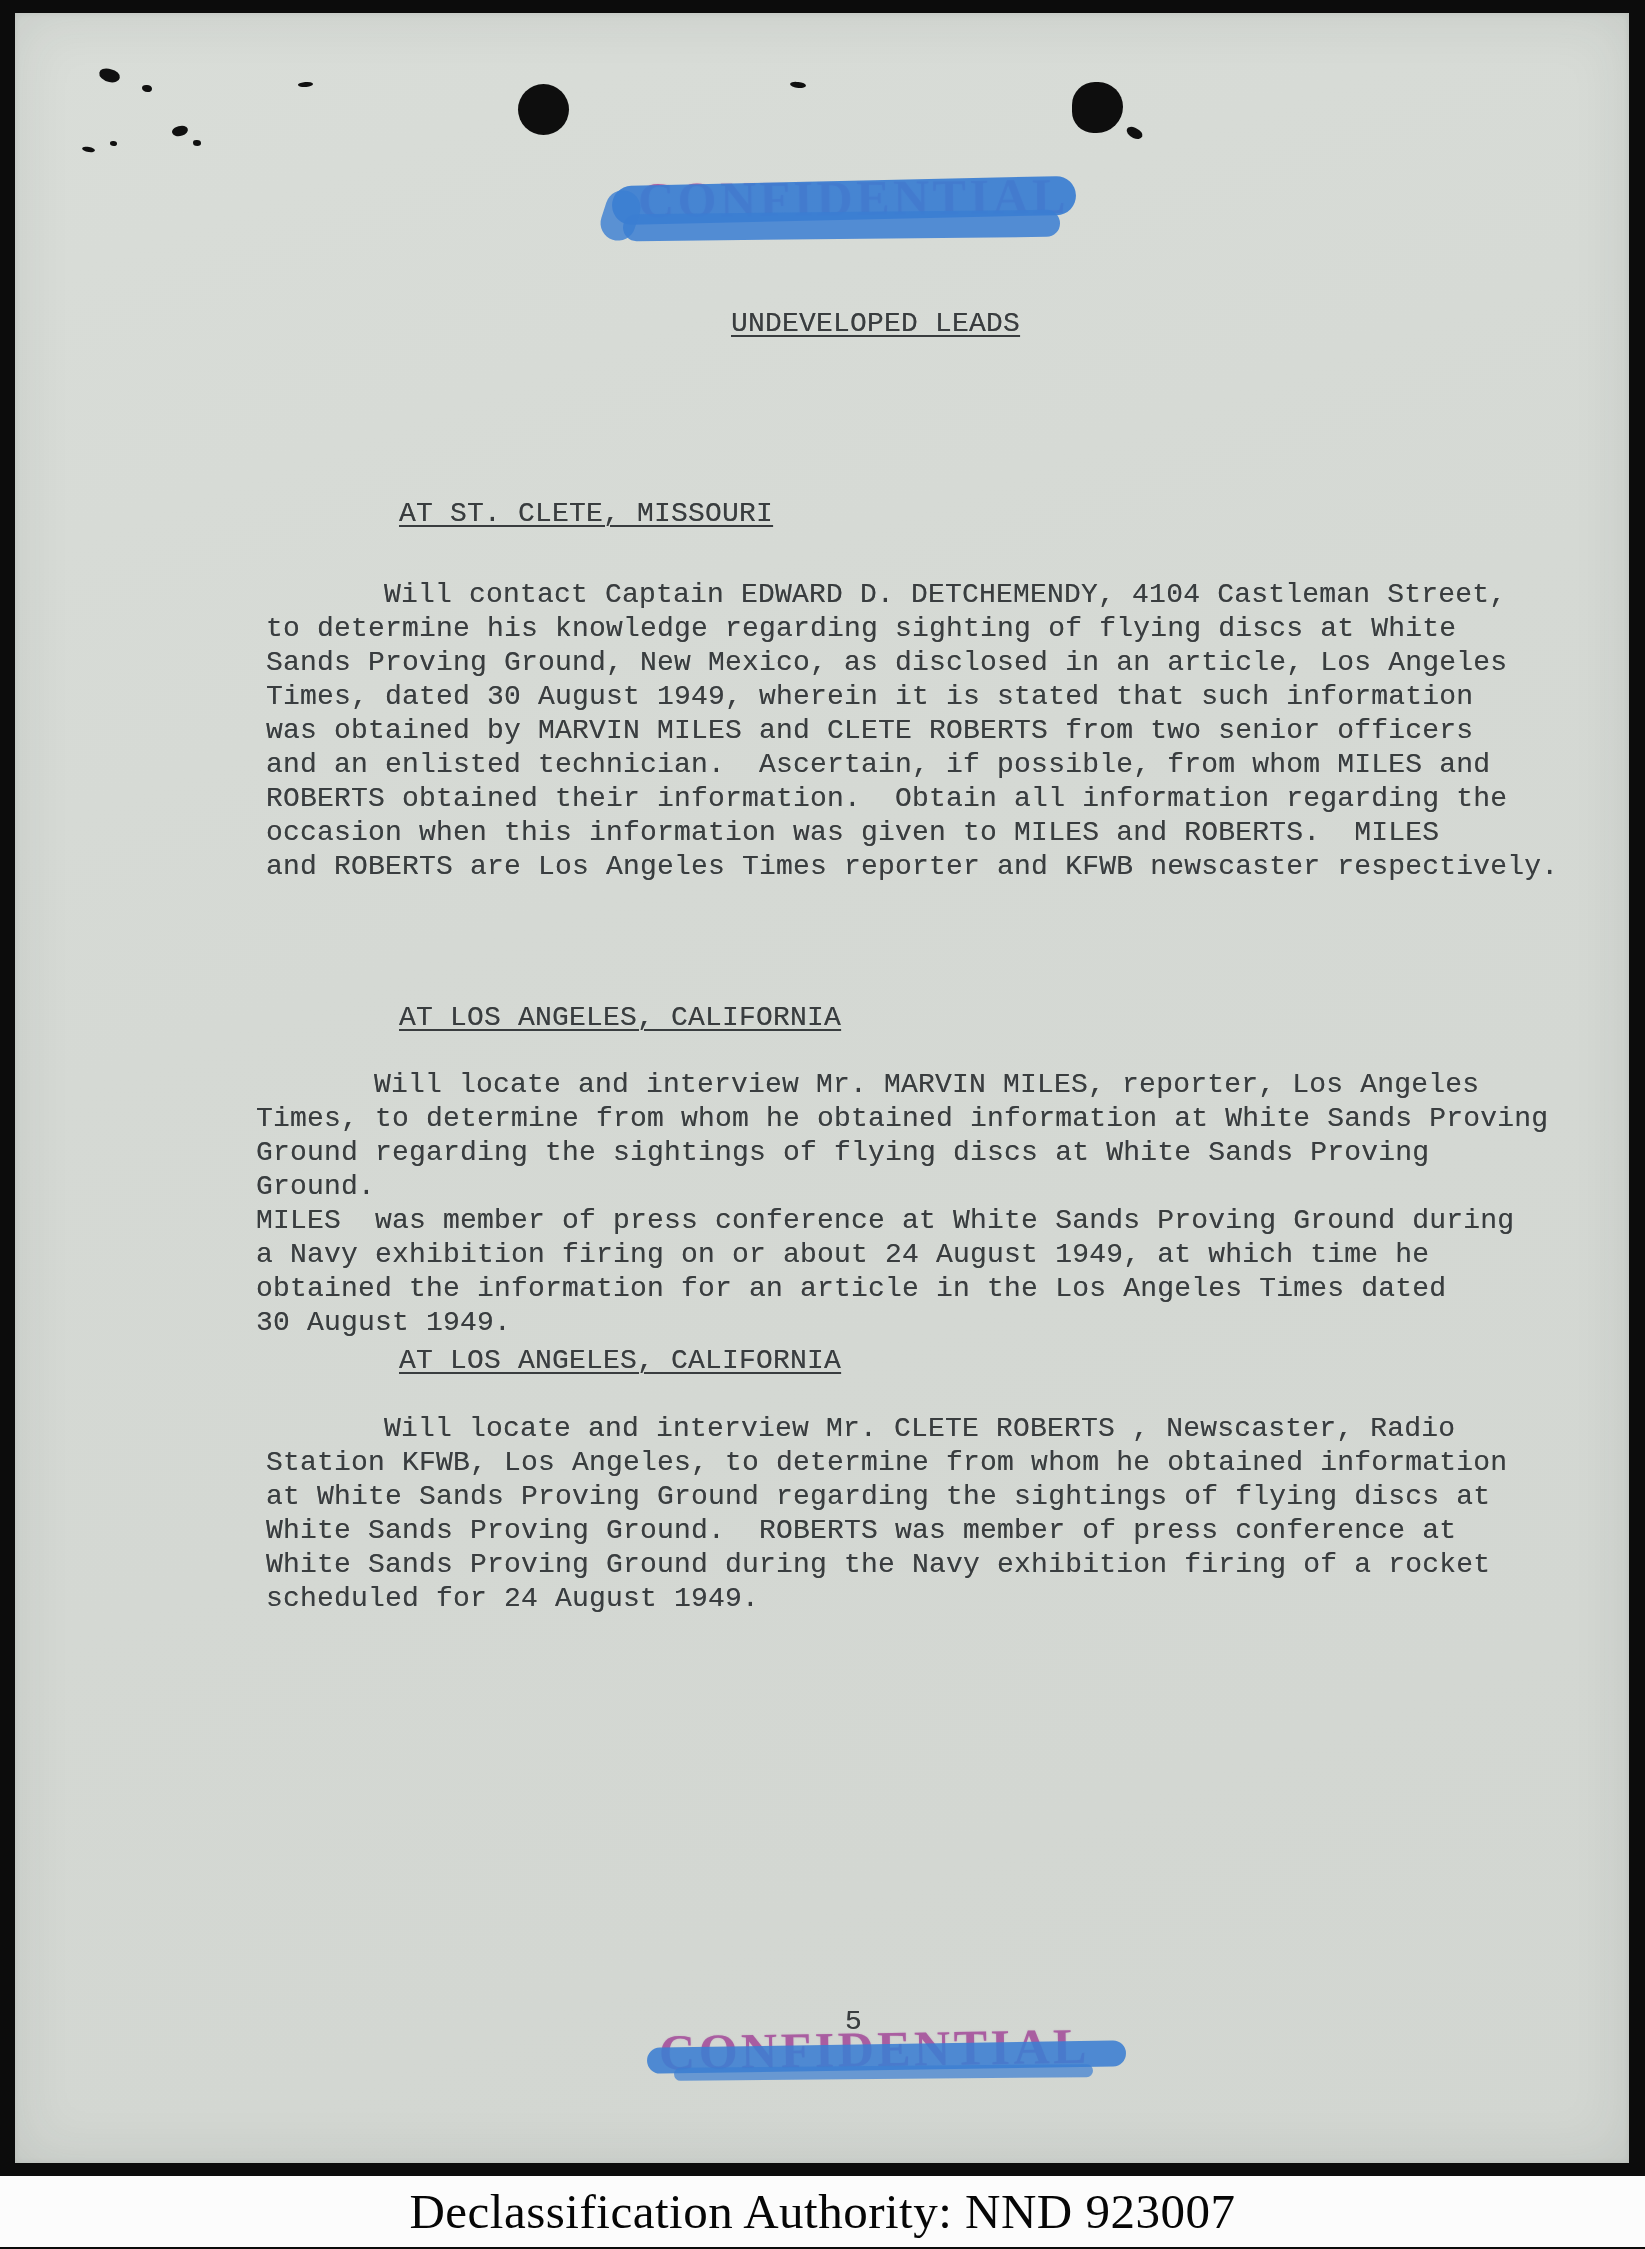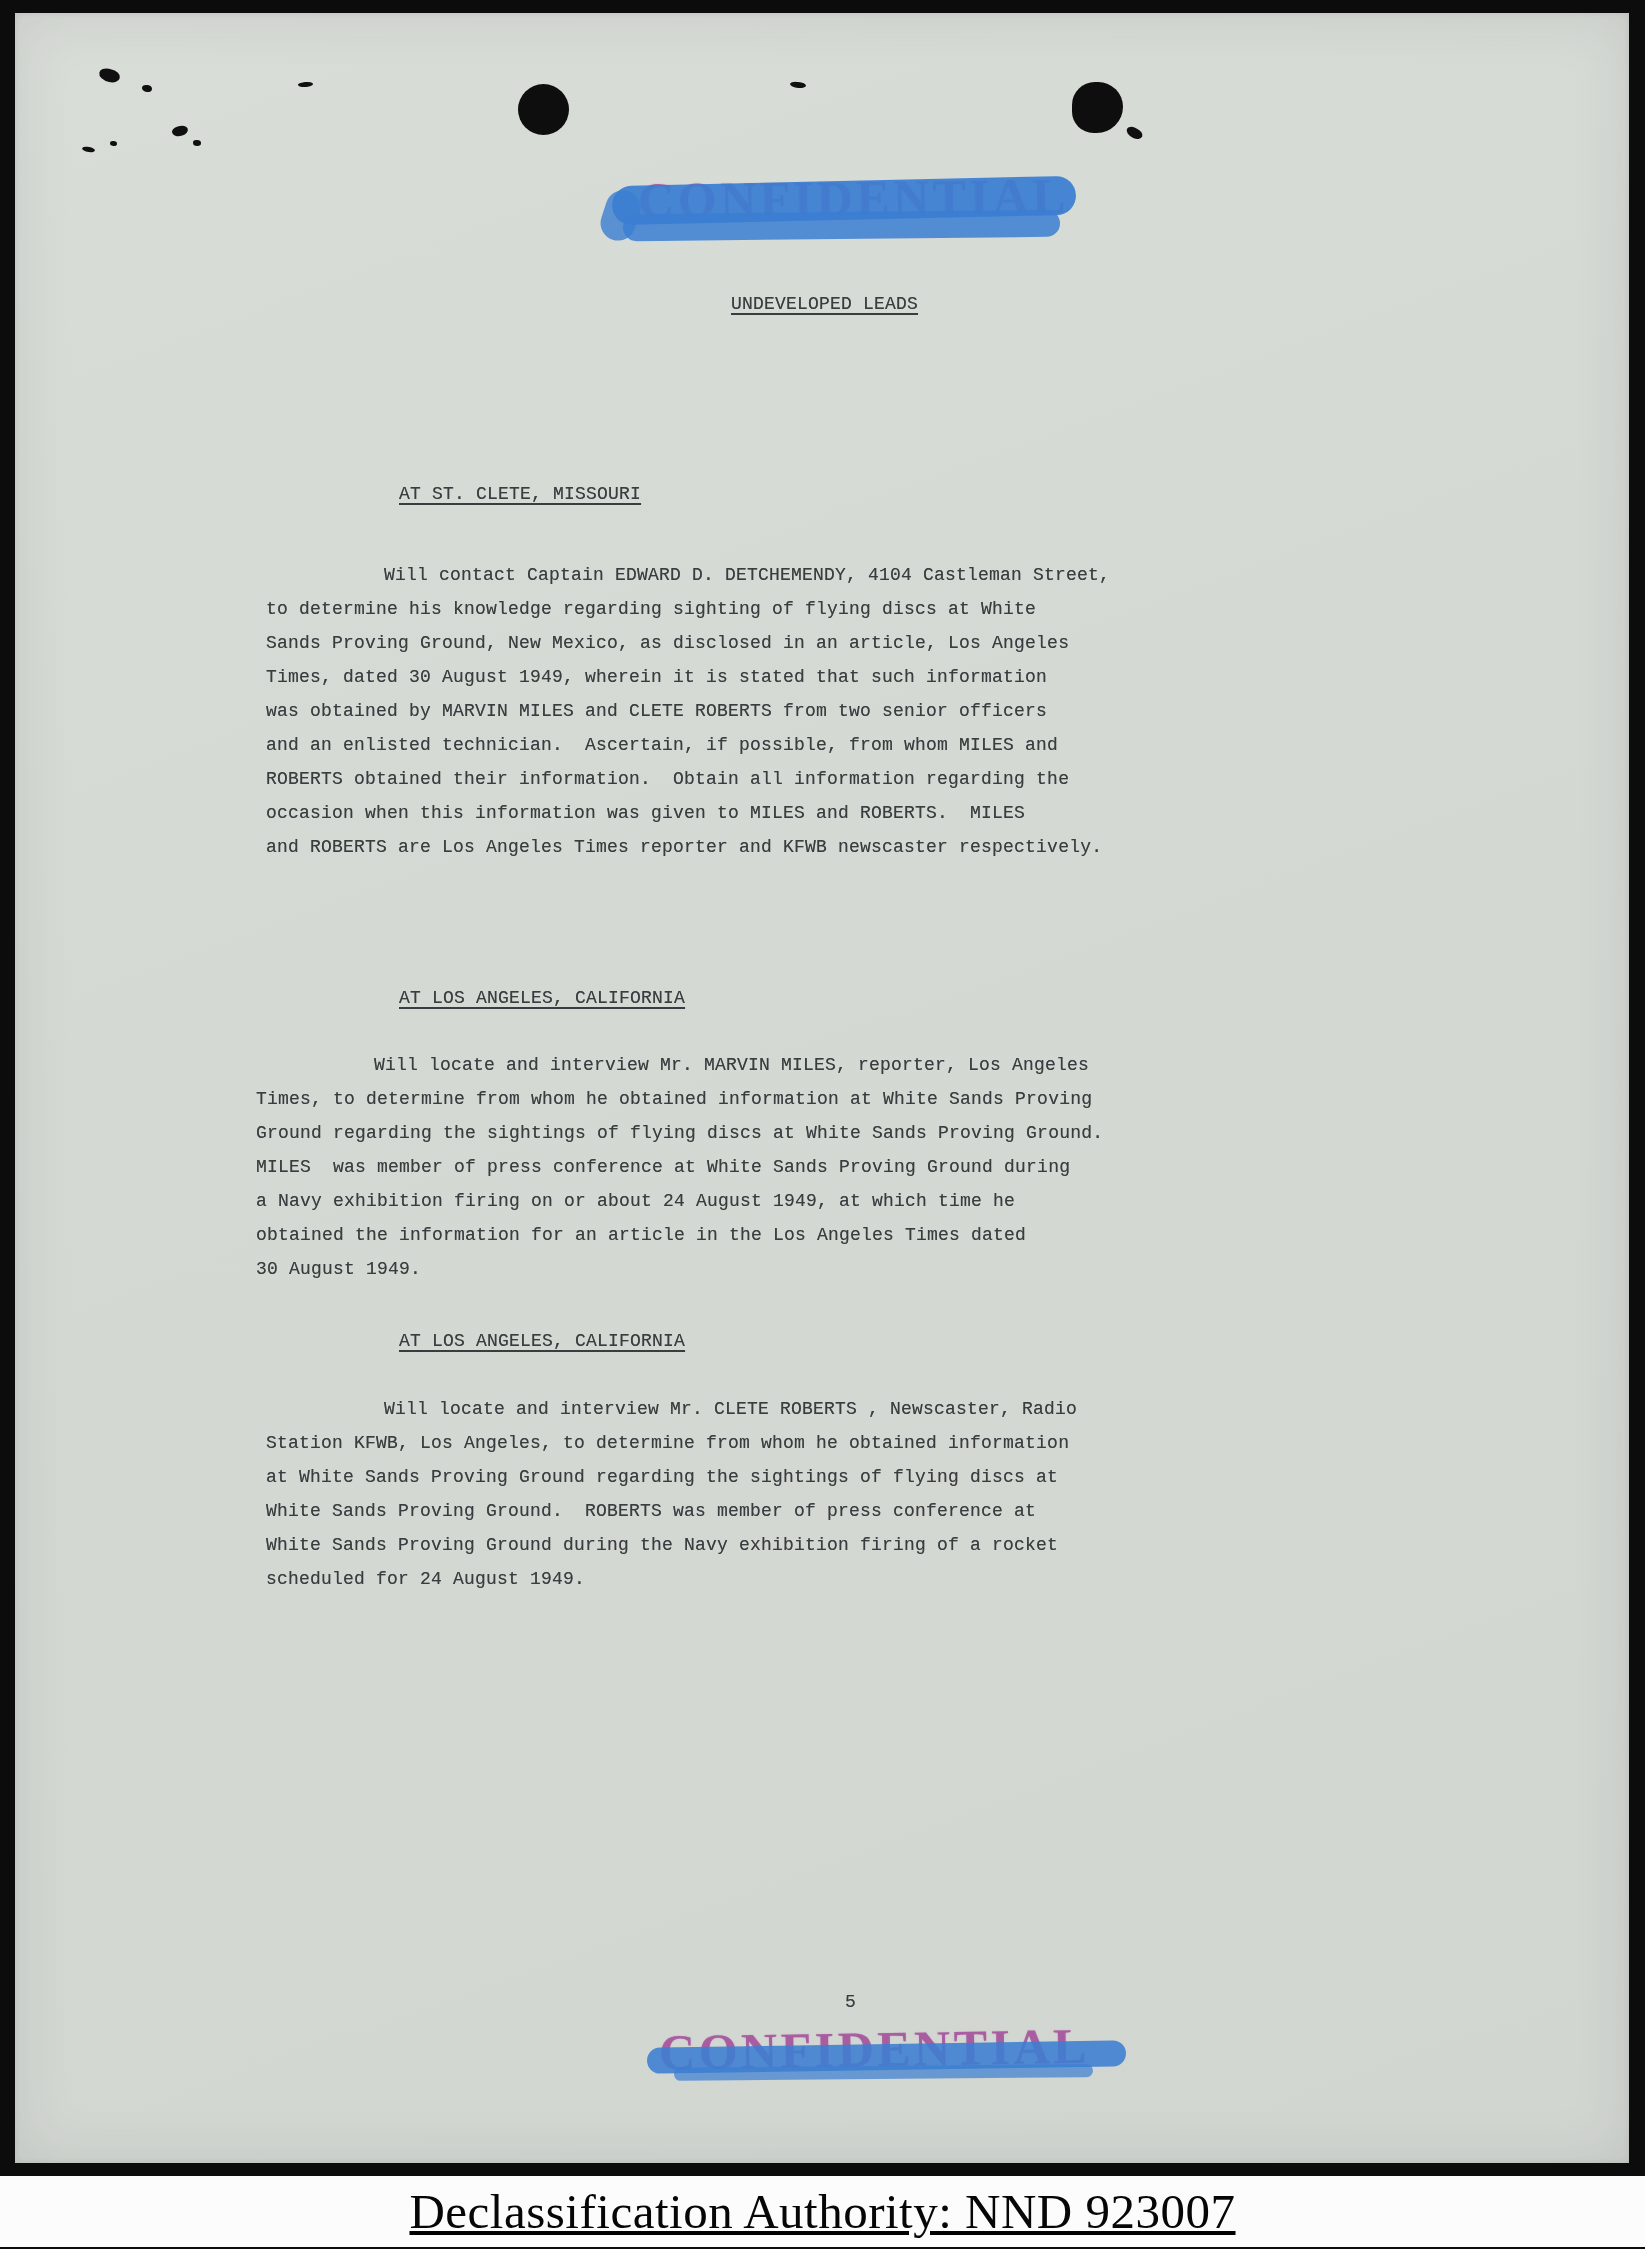--- a/index.html
+++ b/index.html
@@ -16,25 +16,26 @@
     background:linear-gradient(160deg,#d9ddd8 0%,#d5d9d4 40%,#d2d6d1 100%);
     box-shadow:inset 0 0 59px rgba(40,50,45,0.10), inset 0 0 6px rgba(0,0,0,0.08);
   }
   
   .hole{position:absolute;background:#0e0e0e;border-radius:50%;}
   .speck{position:absolute;background:#101010;border-radius:45% 55% 50% 60%;}
   
   .type{
     position:absolute;
     color:#393d3f;
-    font-size:18px;
+    font-size:28px;
     line-height:34px;
     letter-spacing:0.2px;
     text-shadow:0 0 0.5px rgba(52,56,58,0.55);
     white-space:pre-wrap;
+    margin-top:20px;
   }
   .uline{
     text-decoration:underline;
     text-decoration-thickness:2px;
     text-underline-offset:4.4px;
   }
   .para{width:1303px;text-indent:118px;}
   
   .stamp-text{
     position:absolute;
@@ -49,21 +50,21 @@
   }
   .marker{
     position:absolute;
     border-radius:20px;
     background:#3b7ed2;
   }
   
   #footer-band{
     position:absolute;left:0;top:2176px;width:1645px;height:71px;
     background:#fcfcfc;
-    display:flex;align-items:center;justify-content:center;text-decoration:underline;
+    display:flex;align-items:center;justify-content:center;
   }
   #footer-text{
     font-family:"Liberation Serif","DejaVu Serif",serif;
     font-size:49px;
     color:#060606;
     letter-spacing:0.5px;
     white-space:nowrap;
   }
 </style>
 </head>

